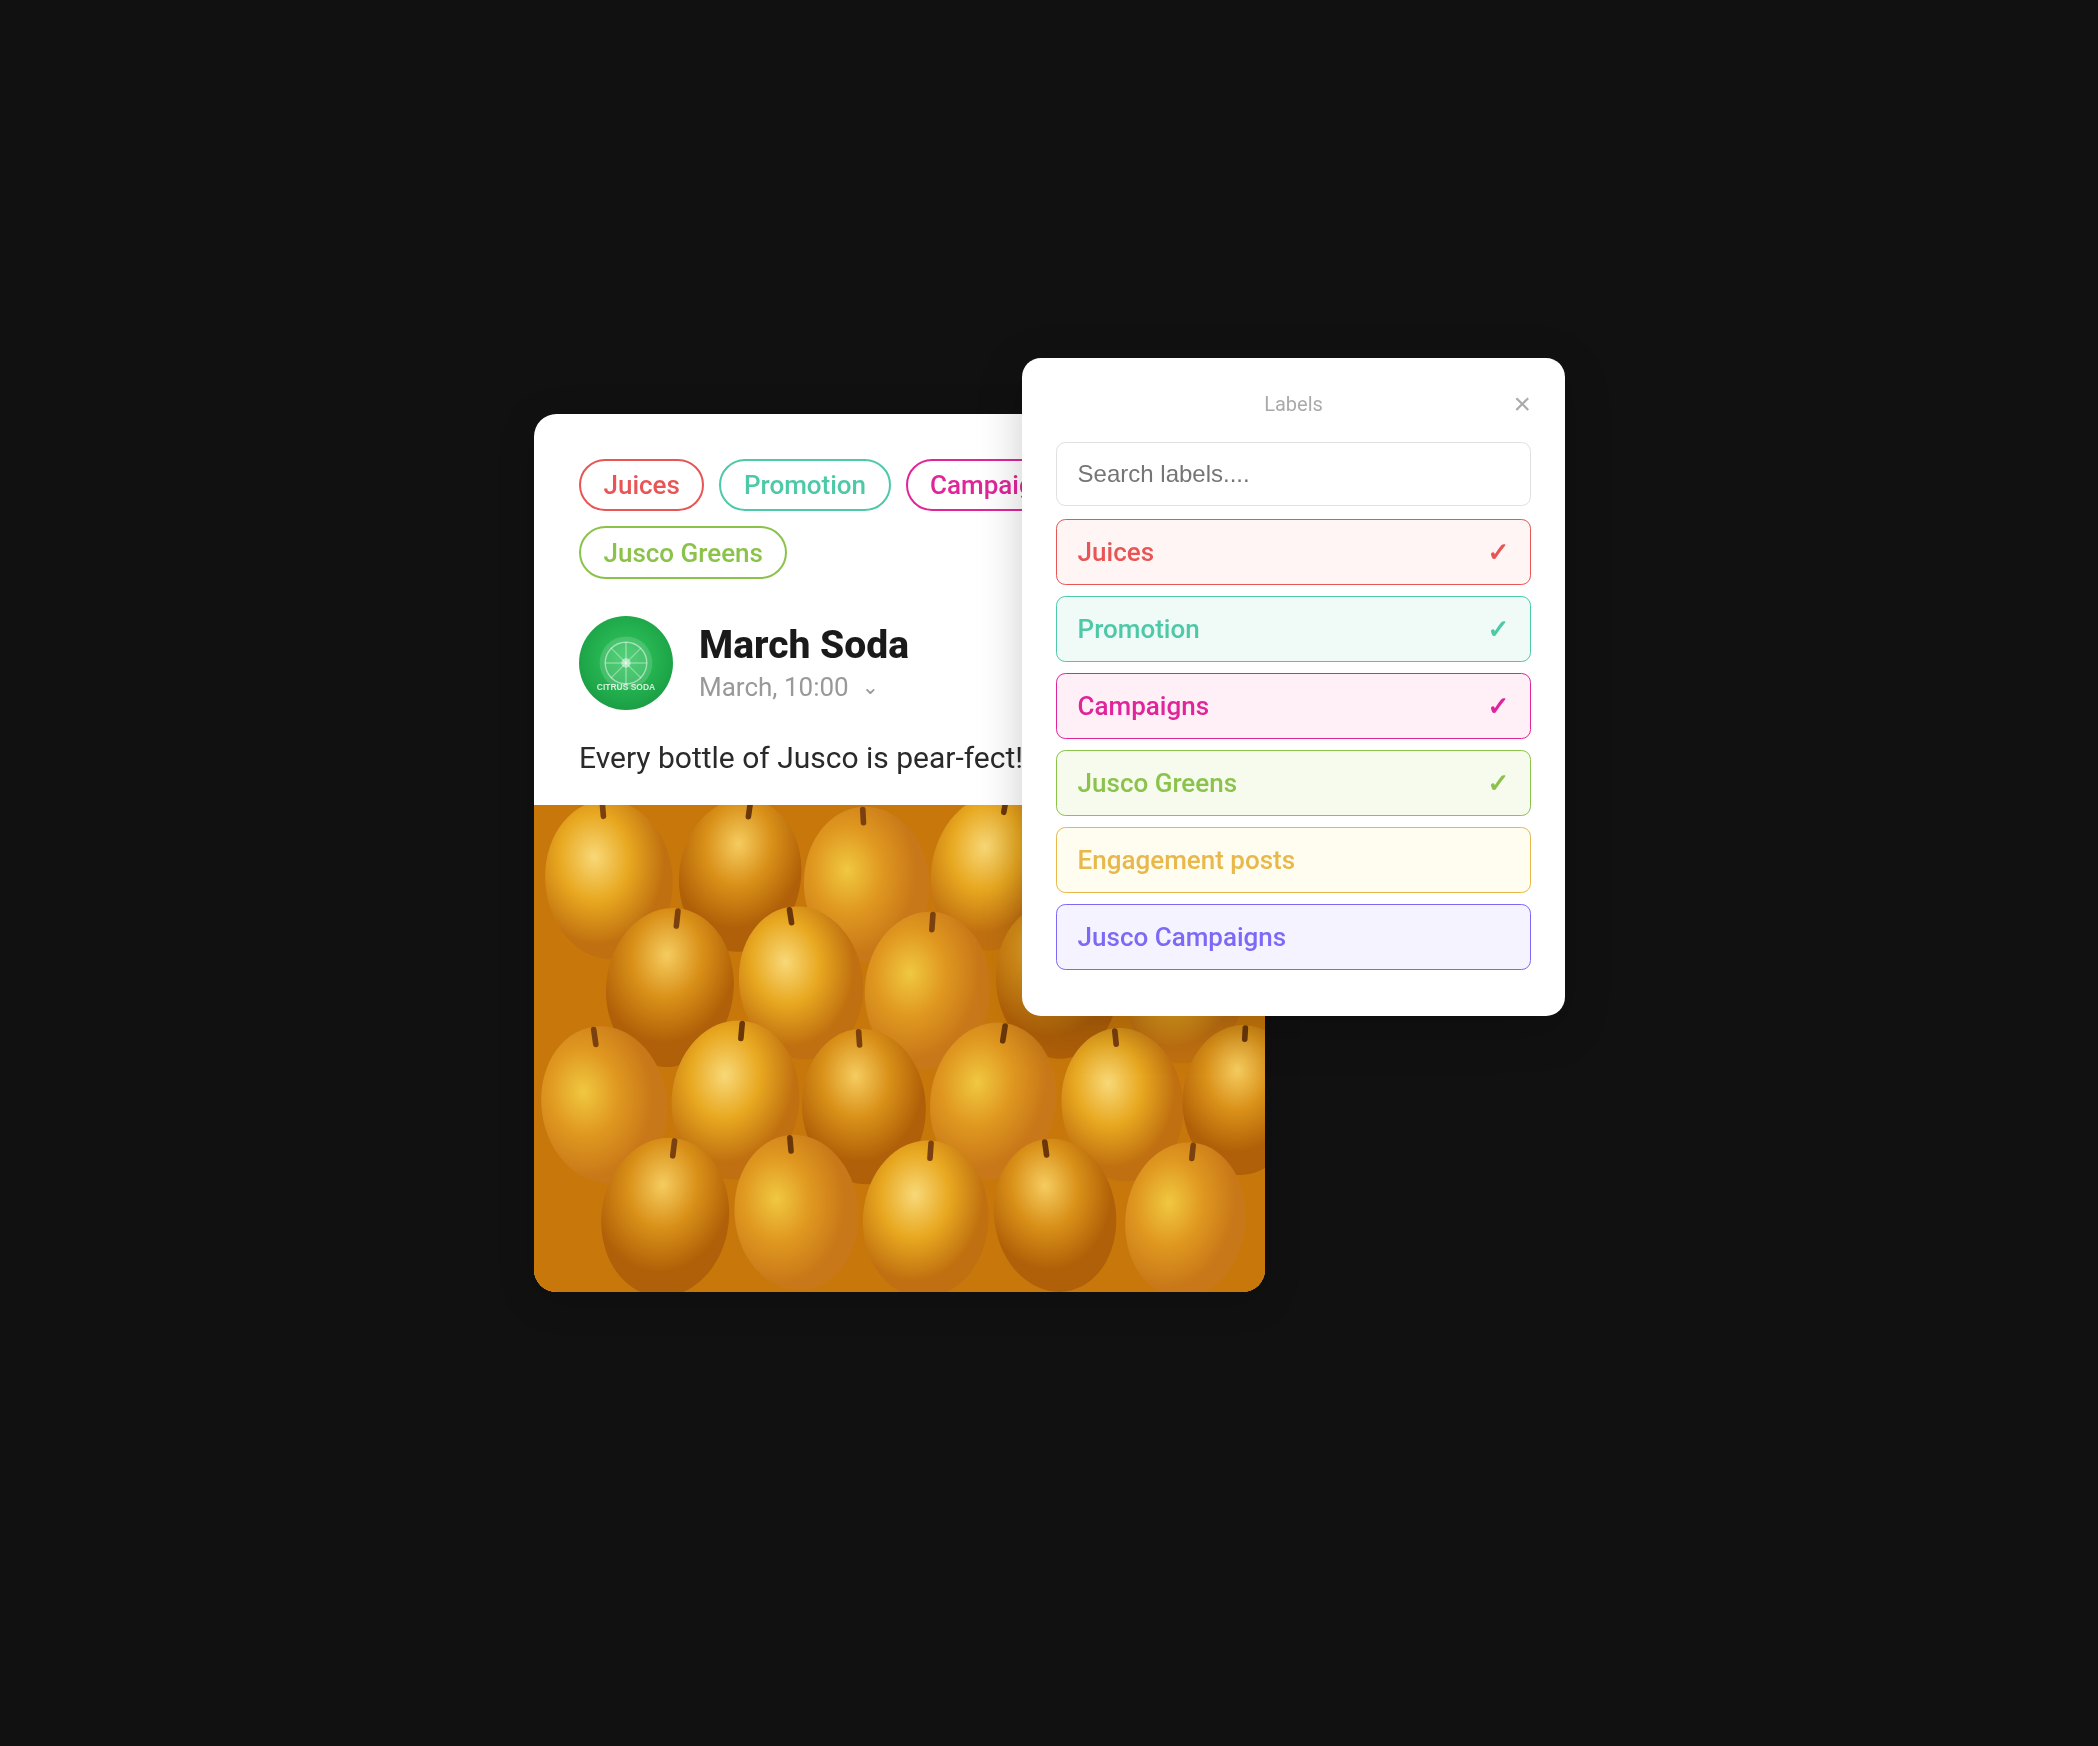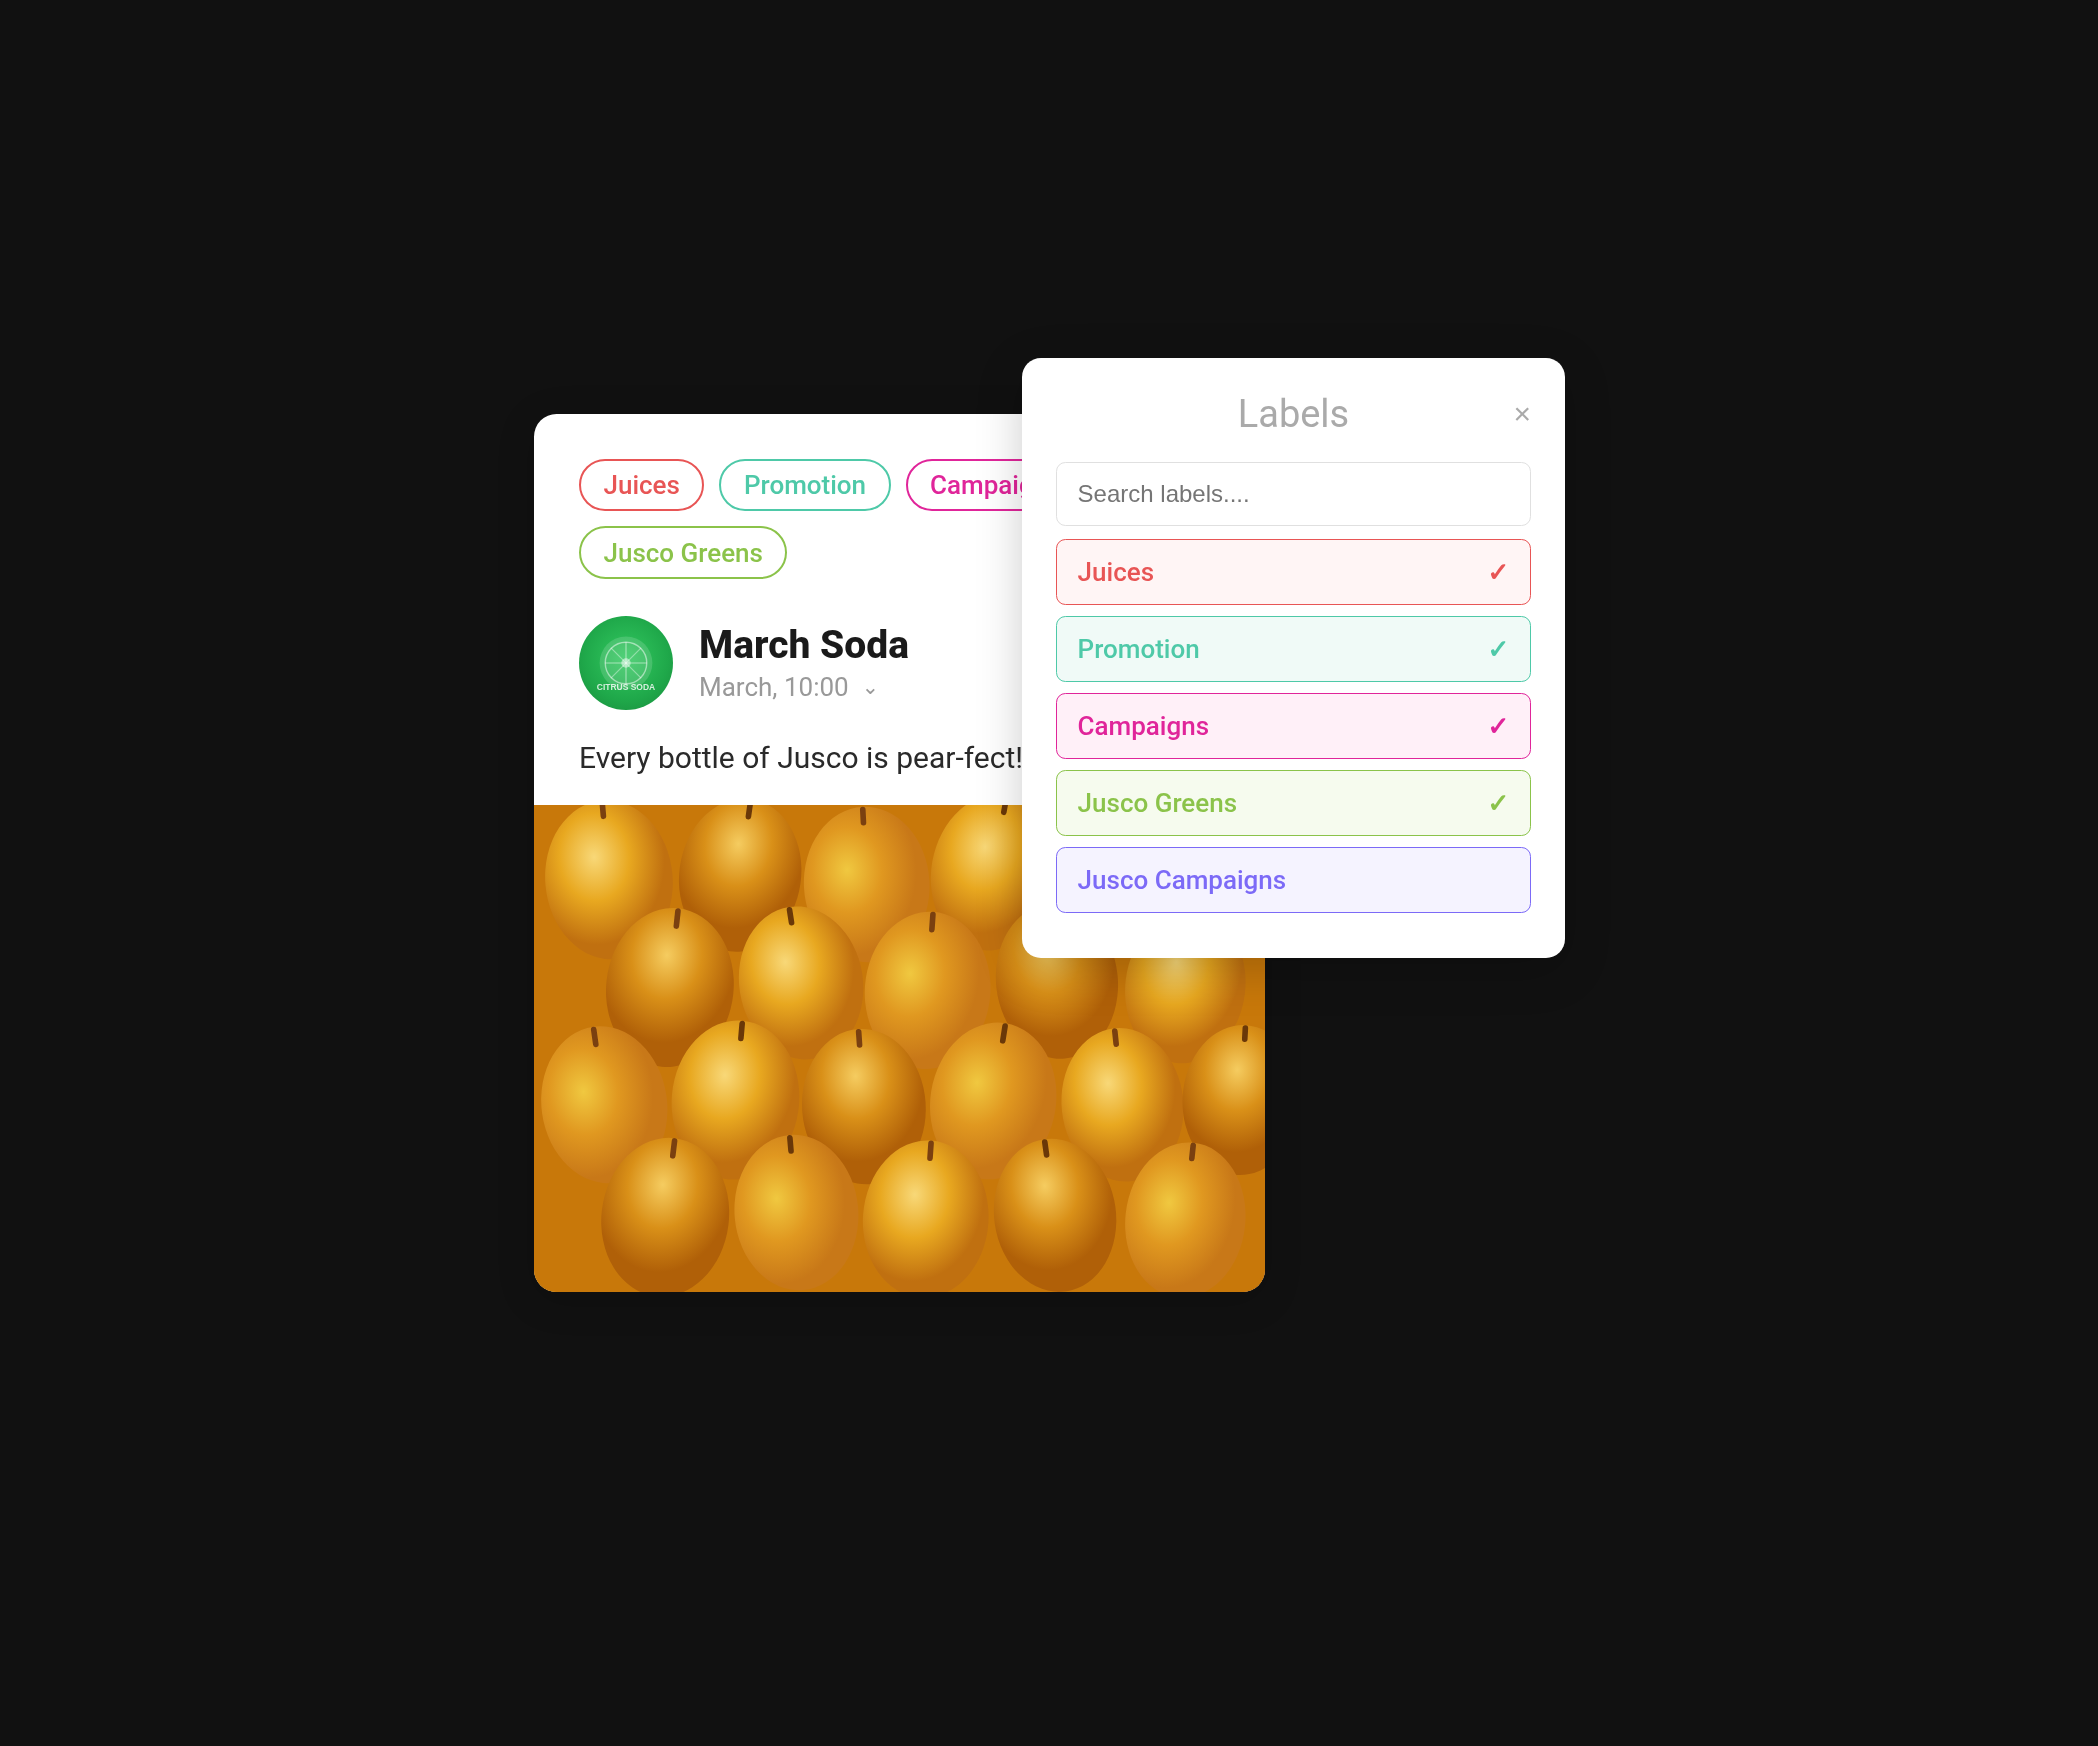--- a/index.html
+++ b/index.html
@@ -161,21 +161,21 @@
 
     .labels-header {
       display: flex;
       align-items: center;
       justify-content: center;
       position: relative;
       margin-bottom: 26px;
     }
 
     .labels-title {
-      font-size: 38px;
+      font-size: 20px;
       color: #aaa;
       font-weight: 400;
       text-align: center;
     }
 
     .close-btn {
       position: absolute;
       right: 0;
       top: 50%;
       transform: translateY(-50%);
@@ -395,20 +395,23 @@
       <span class="check-icon">✓</span>
     </div>
 
     
     <div class="label-item label-jusco-greens">
       <span>Jusco Greens</span>
       <span class="check-icon">✓</span>
     </div>
 
     
+    <div class="label-item label-engagement">
+      <span>Engagement posts</span>
+    </div>
 
     
     <div class="label-item label-smoothies">
       <span>Jusco Campaigns</span>
     </div>
   </div>
 
 </div>
 
 

